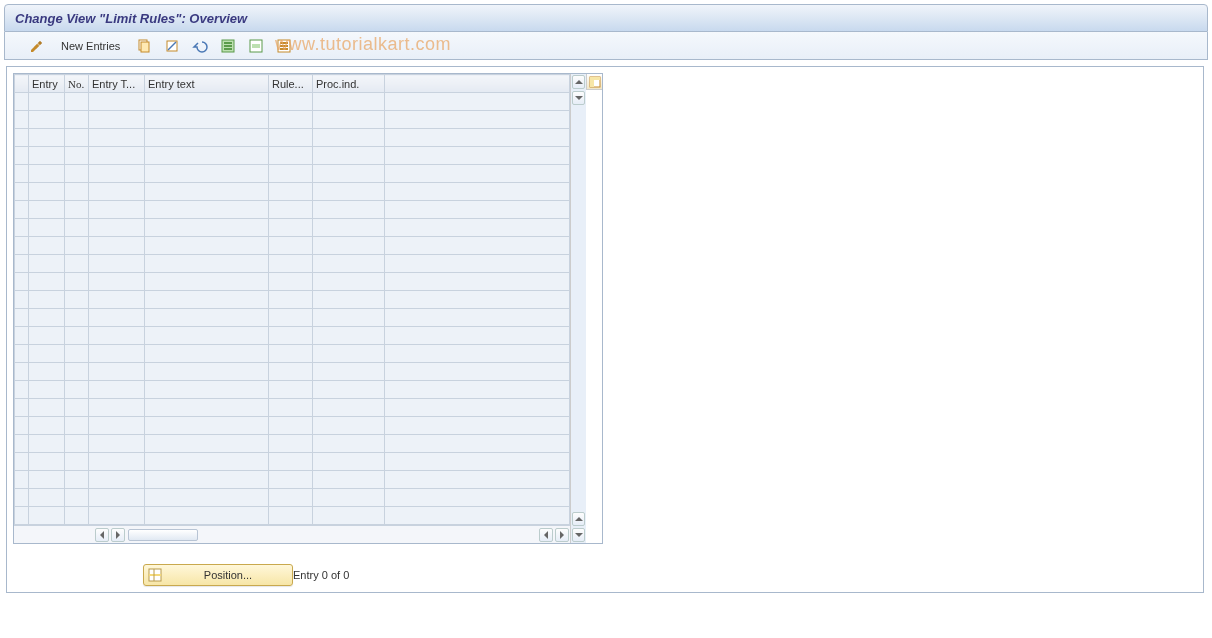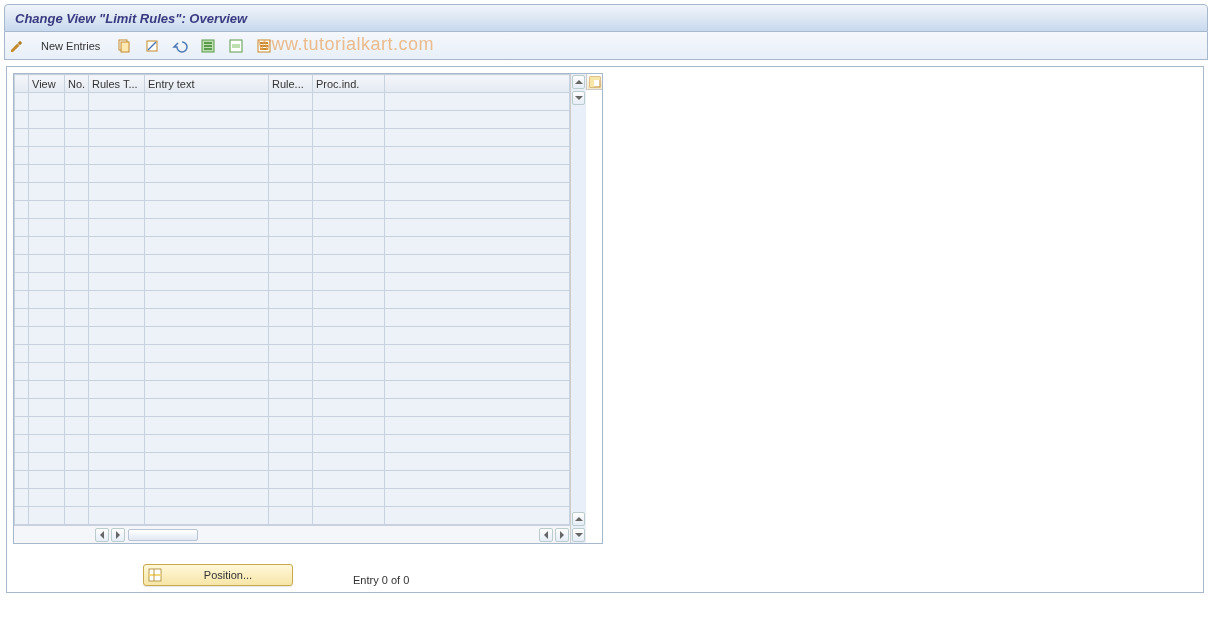--- a/index.html
+++ b/index.html
@@ -24,21 +24,21 @@
     color: #3a3a80;
     margin: 4px 4px 0 4px;
     display:flex;
     align-items:center;
     height:28px;
   }
   .toolbar {
     background: linear-gradient(to bottom, #f5f8fc 0%, #e8eff8 100%);
     border: 1px solid #a8b8cc;
     border-top: none;
-    padding: 3px 0;
+    padding: 3px 20px;
     display: flex;
     align-items: center;
     gap: 4px;
     margin: 0 4px;
     height:28px;
     position: relative;
   }
   .toolbar-btn {
     display:inline-flex;
     align-items:center;
@@ -47,21 +47,21 @@
     height: 20px;
     border-radius: 2px;
     cursor: pointer;
   }
   .toolbar-text {
     padding: 0 4px;
     color: #333;
   }
   .watermark {
     position: absolute;
-    left: 253px;
+    left: 270px;
     top: 2px;
     font-size: 18px;
     letter-spacing: 0.5px;
     color: rgba(232,162,94,0.7);
     font-weight: 400;
     pointer-events: none;
     font-family: Arial, sans-serif;
   }
   .content-frame {
     margin: 6px;
@@ -131,21 +131,21 @@
     color:#333;
   }
   table.grid td {
     background: #edf2f8;
   }
   .row-selector {
     background: linear-gradient(to right,#e9eef5,#dbe3ee);
     width: 14px;
   }
   .col-rule { width: 36px; }
-  .col-no { width: 24px; }
+  .col-no { width: 24px; font-family: Liberation Serif, serif; }
   .col-wage { width: 56px; }
   .col-long { width: 124px; }
   .col-perc { width: 44px; }
   .col-proc { width: 72px; }
   .col-rest { width: auto; }
   .hscroll {
     border-top:1px solid #c8d2de;
     height: 18px;
     display:flex;
     align-items:center;
@@ -158,23 +158,22 @@
     border:1px solid #bcc;border-radius:2px;margin:0 1px;cursor:pointer;
   }
   .h-arrow svg { width:8px;height:8px;fill:#666;}
   .h-thumb {
     width: 70px; height:12px; border:1px solid #b8c4d4; border-radius:2px;
     background: linear-gradient(to bottom,#fff,#e1e9f3); margin-left:2px;
   }
   .h-track { flex:1; }
   .footer-row {
     display:flex;
-    align-items:flex-end;
+    align-items:center;
     margin-top: 20px;
-    gap: 60px;
     padding-left: 130px;
   }
   .position-btn {
     width: 150px;
     height: 22px;
     border:1px solid #c9a94e;
     background: linear-gradient(to bottom,#fff7d9,#f7e6a7);
     border-radius:3px;
     display:flex;
     align-items:center;
@@ -247,23 +246,23 @@
   <div class="watermark">www.tutorialkart.com</div>
 </div>
 
 <div class="content-frame">
   <div class="table-wrap">
     <div class="table-area">
       <table class="grid">
         <thead>
           <tr>
             <th class="row-selector"></th>
-            <th class="col-rule">View</th>
+            <th class="col-rule">Entry</th>
             <th class="col-no">No.</th>
-            <th class="col-wage">Rules T...</th>
+            <th class="col-wage">Entry T...</th>
             <th class="col-long">Entry text</th>
             <th class="col-perc">Rule...</th>
             <th class="col-proc">Proc.ind.</th>
             <th class="col-rest"></th>
           </tr>
         </thead>
         <tbody id="grid-body">
             <tr>
               <td class="row-selector"></td>
               <td class="col-rule"></td>

